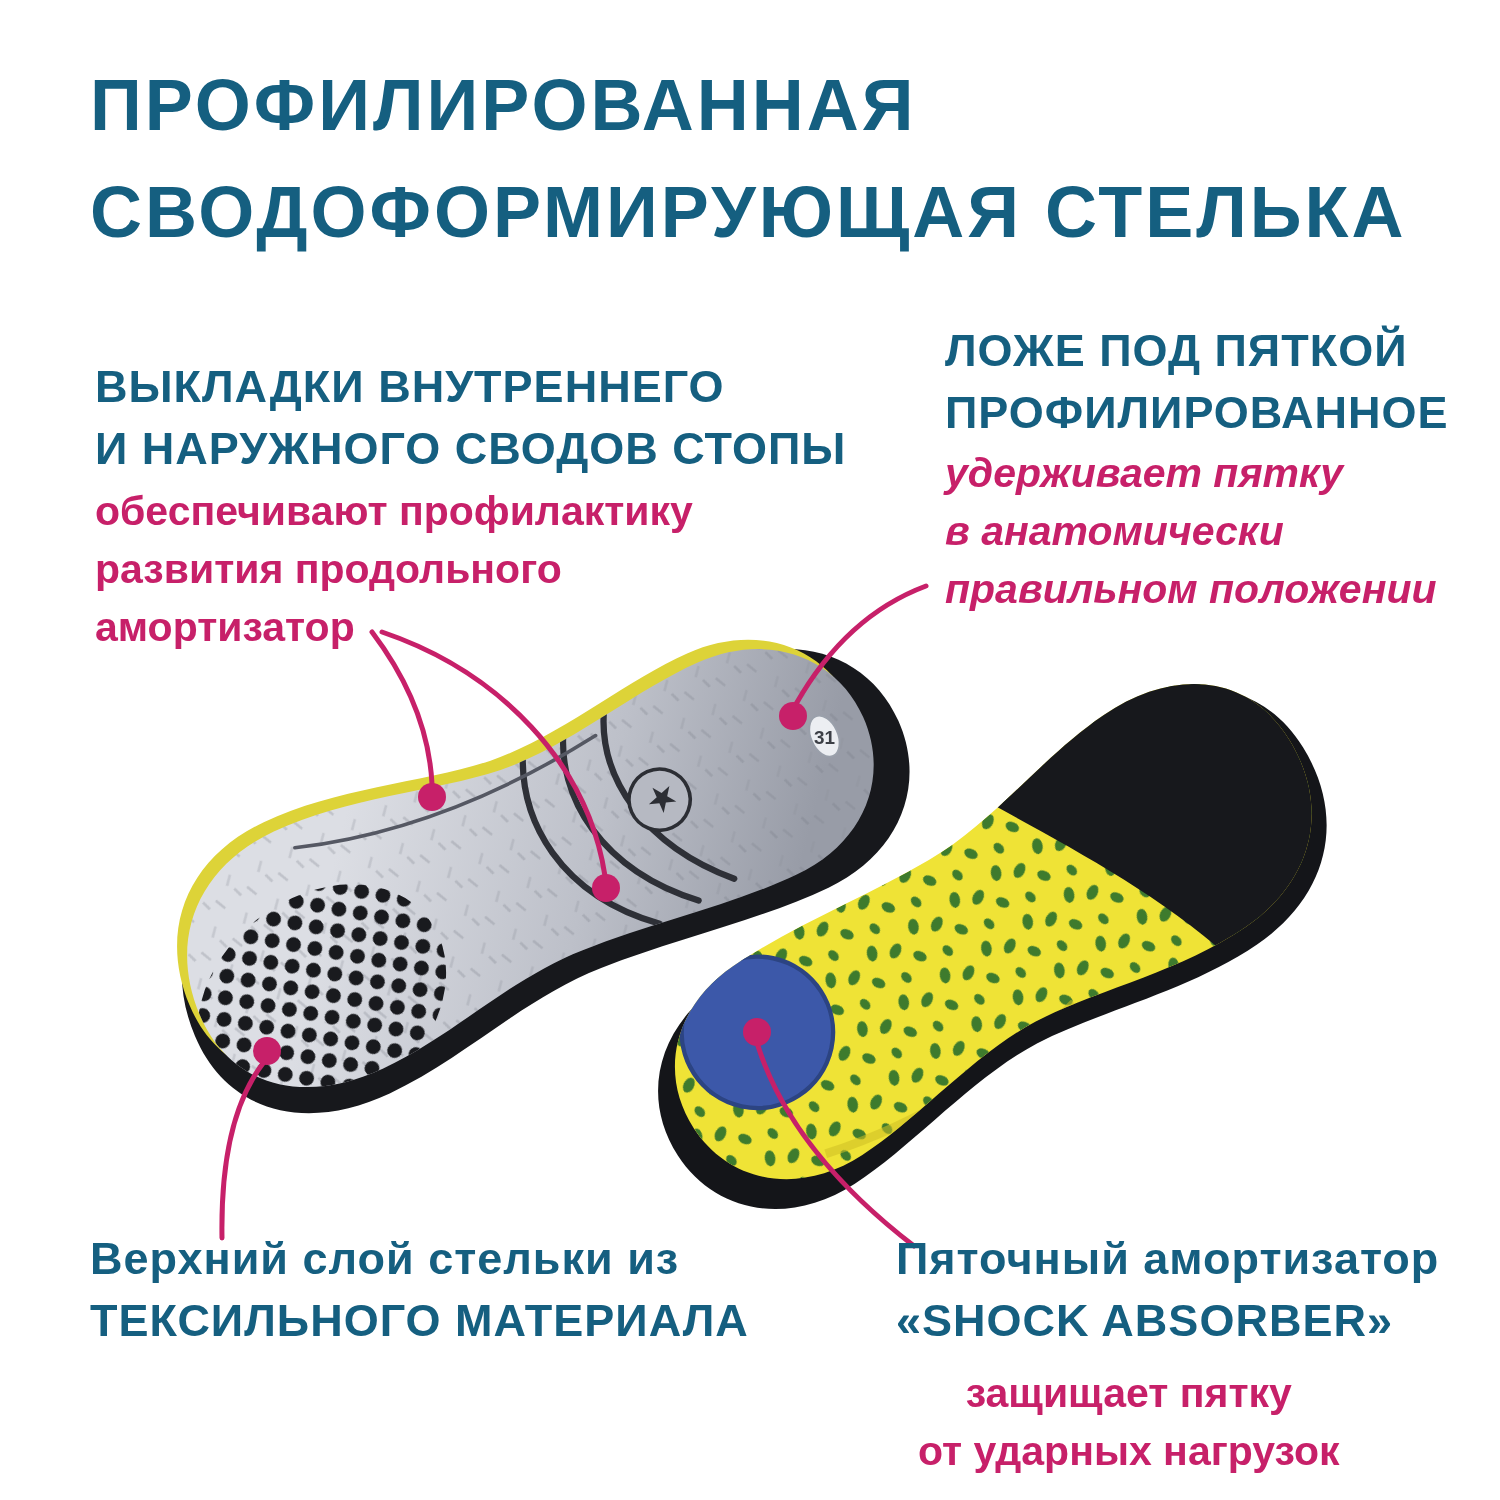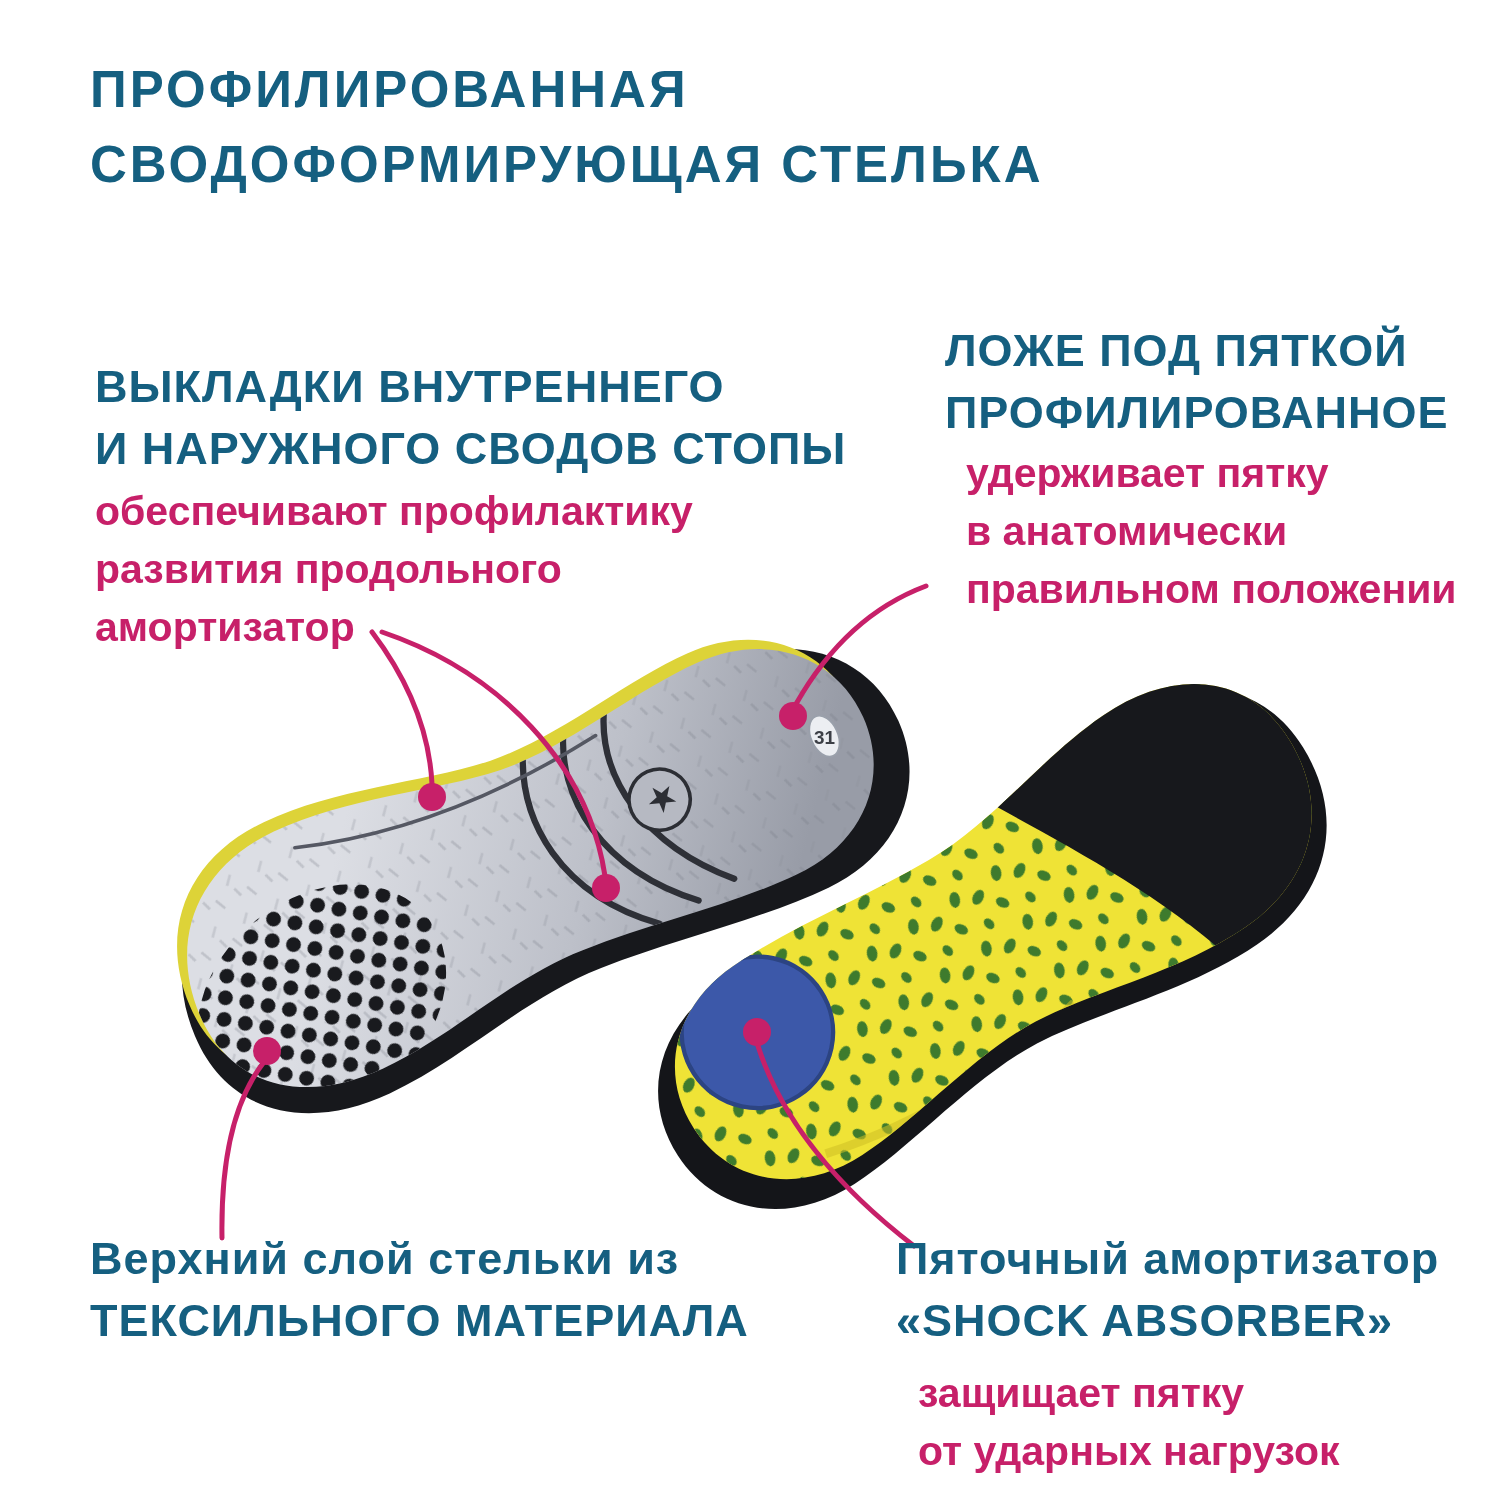--- a/index.html
+++ b/index.html
@@ -11,41 +11,41 @@
   html,body{margin:0;padding:0;background:#fff;}
   .stage{
     position:relative;width:1500px;height:1500px;overflow:hidden;
     background:var(--background,#fff);
     font-family:"Liberation Sans",sans-serif;
   }
   .art{position:absolute;left:0;top:0;width:1500px;height:1500px;}
   .title{
     position:absolute;left:90px;top:52px;
     color:var(--heading-blue,#155f80);
-    font-size:51px;font-weight:700;letter-spacing:3px;line-height:1.48;
+    font-size:72px;font-weight:700;letter-spacing:3px;line-height:1.48;
   }
   .title div{display:block;white-space:nowrap;}
   .co{position:absolute;}
   .co span{display:block;white-space:nowrap;}
   .co-heading{
     color:var(--heading-blue,#155f80);
     font-size:45px;font-weight:700;letter-spacing:1px;line-height:1.38;
   }
   .co-body{
     color:var(--accent-magenta,#c72069);
     font-size:41px;font-weight:700;line-height:1.42;
   }
   #arch-heading{left:95px;top:356px;}
   #arch-body{left:95px;top:482px;}
   #heel-heading{left:945px;top:320px;}
-  #heel-body{left:966px;top:444px;}
+  #heel-body{left:945px;top:444px;font-style:italic;}
   #textile-heading{left:90px;top:1228px;}
   #textile-body{left:90px;top:1364px;}
   #shock-heading{left:896px;top:1228px;}
-  #shock-body{left:918px;top:1364px;}
+  #shock-body{left:918px;top:1364px;text-align:center;}
 
   .connector-lines path{stroke:var(--accent-magenta,#c72069);stroke-width:5;fill:none;stroke-linecap:round;}
   .connector-dots circle{fill:var(--accent-magenta,#c72069);}
   .arc{stroke:#2e3037;stroke-width:7;fill:none;stroke-linecap:round;}
   .arc.thin{stroke:#555863;stroke-width:4;}
   .stamp{font-family:"DejaVu Sans",sans-serif;font-size:40px;text-anchor:middle;dominant-baseline:central;fill:#2c2e34;}
   .sizeLbl{font-family:"Liberation Sans",sans-serif;font-size:21px;font-weight:700;text-anchor:middle;dominant-baseline:central;fill:#3c3f46;}
 </style>
 </head>
 <body>

